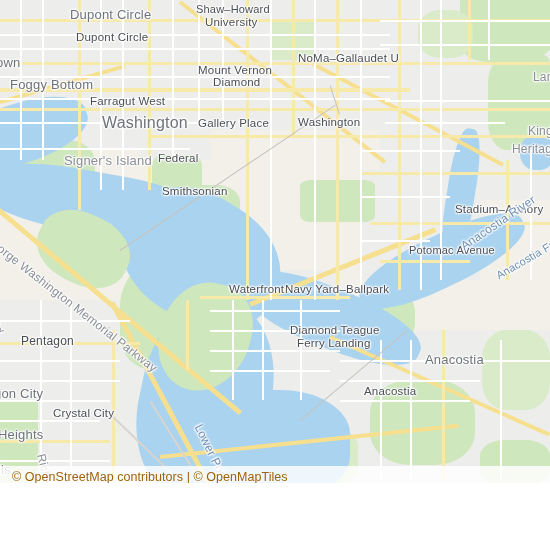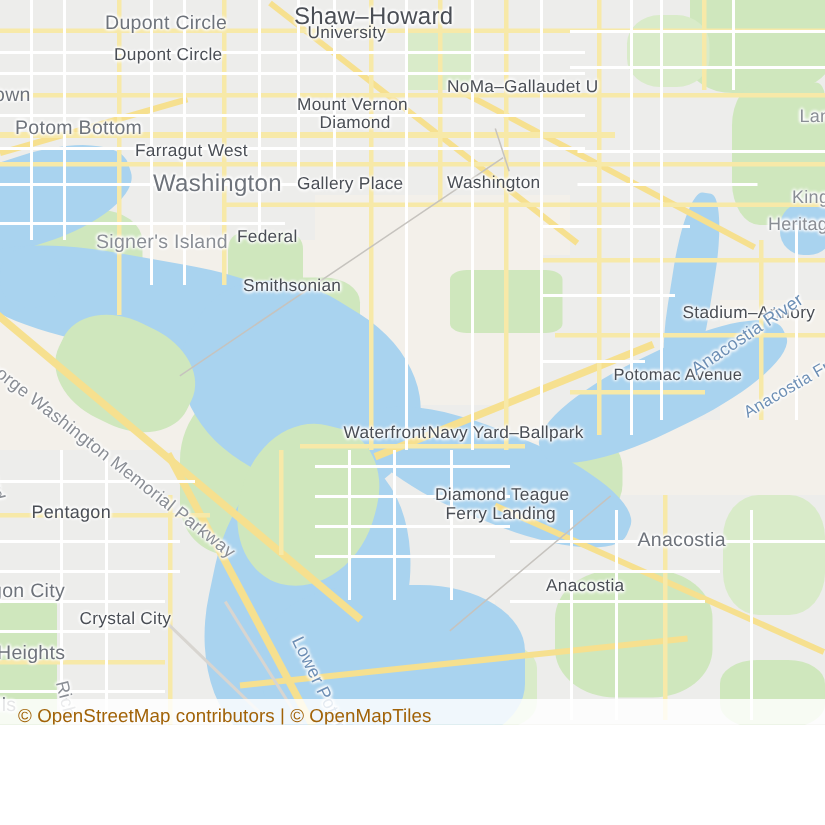--- a/index.html
+++ b/index.html
@@ -247,28 +247,28 @@
 
     <div class="rail" style="left:120px;top:250px;width:260px;height:1.4px;transform:rotate(-34deg);transform-origin:left center;"></div>
     <div class="rail" style="left:300px;top:420px;width:140px;height:1.4px;transform:rotate(-40deg);transform-origin:left center;"></div>
     <div class="rail" style="left:330px;top:85px;width:30px;height:1.4px;transform:rotate(72deg);transform-origin:left center;"></div>
 
     <div class="rail" style="left:112px;top:415px;width:160px;height:2.4px;transform:rotate(44deg);transform-origin:left center;background:#d8d5d0;"></div>
     <div class="rail" style="left:150px;top:400px;width:130px;height:2.4px;transform:rotate(58deg);transform-origin:left center;background:#d8d5d0;"></div>
 
     <div id="label-layer">
         <div class="lbl city" style="left: 70px; top: 7px; font-size: 13px;">Dupont Circle</div>
-        <div class="lbl station" style="left: 196px; top: 3px; font-size: 16px;">Shaw–Howard</div>
+        <div class="lbl station" style="left: 196px; top: 3px; font-size: 11px;">Shaw–Howard</div>
         <div class="lbl station" style="left: 205px; top: 16px; font-size: 11.5px;">University</div>
         <div class="lbl station" style="left: 76px; top: 31px; font-size: 11.5px;">Dupont Circle</div>
         <div class="lbl city" style="left: -4px; top: 55px; font-size: 13px;">own</div>
         <div class="lbl station" style="left: 198px; top: 64px; font-size: 11.5px;">Mount Vernon</div>
         <div class="lbl station" style="left: 213px; top: 76px; font-size: 11.5px;">Diamond</div>
         <div class="lbl station" style="left: 298px; top: 52px; font-size: 11.5px;">NoMa–Gallaudet U</div>
-        <div class="lbl city" style="left: 10px; top: 77px; font-size: 13px;">Potom Bottom</div>
+        <div class="lbl city" style="left: 10px; top: 77px; font-size: 13px;">Foggy Bottom</div>
         <div class="lbl place" style="left: 492px; top: 70px; font-size: 12px; margin-left: 41px;">Langston</div>
         <div class="lbl station" style="left: 90px; top: 95px; font-size: 11.5px;">Farragut West</div>
         <div class="lbl station" style="left: 198px; top: 117px; font-size: 11.5px;">Gallery Place</div>
         <div class="lbl city" style="left: 102px; top: 114px; font-size: 16px;">Washington</div>
         <div class="lbl station" style="left: 298px; top: 116px; font-size: 11.5px;">Washington</div>
         <div class="lbl place" style="left: 528px; top: 124px; font-size: 12px;">Kingm</div>
         <div class="lbl place" style="left: 512px; top: 142px; font-size: 12px;">Heritage</div>
         <div class="lbl station" style="left: 158px; top: 152px; font-size: 11.5px;">Federal</div>
         <div class="lbl place" style="left: 64px; top: 153px; font-size: 13px;">Signer's Island</div>
         <div class="lbl station" style="left: 162px; top: 185px; font-size: 11.5px;">Smithsonian</div>

